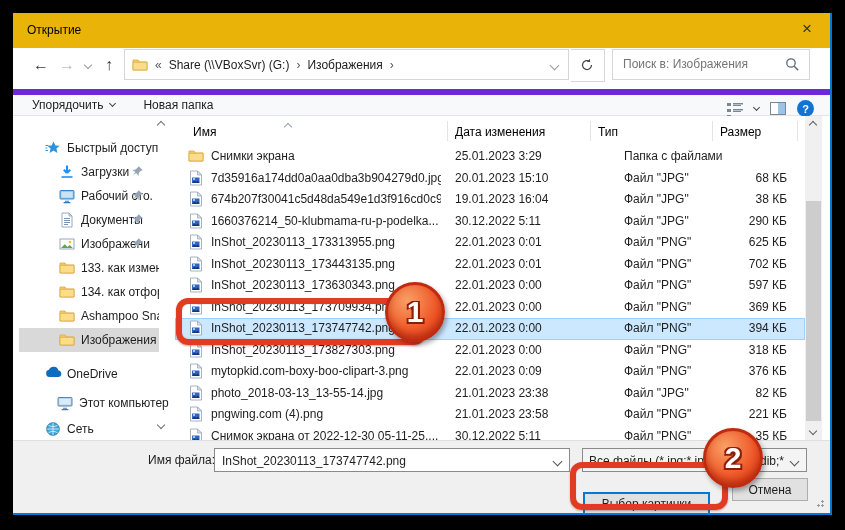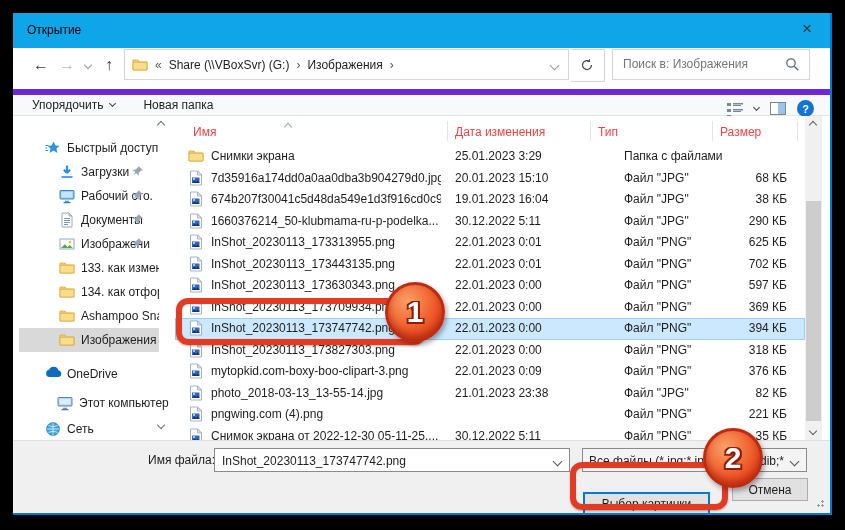--- a/index.html
+++ b/index.html
@@ -2,21 +2,21 @@
 <html><head>
 <meta charset="utf-8">
 <style>
   html,body{margin:0;padding:0;}
   body{width:845px;height:530px;background:#000;position:relative;overflow:hidden;
        font-family:"Liberation Sans",sans-serif;font-size:12px;color:#1e1e1e;}
   .dialog{position:absolute;left:13px;top:13px;width:817px;height:500px;background:#fff;
           border-right:2px solid #0078d7;border-bottom:2px solid #0078d7;}
 
   
-  .titlebar{position:absolute;left:0;top:0;right:0;height:35px;background:#0ea5e9;}
+  .titlebar{position:absolute;left:0;top:0;right:0;height:35px;background:#eab308;}
   .title{position:absolute;left:14px;top:10px;color:#000;}
   .close-btn{position:absolute;right:8px;top:2px;width:30px;height:28px;display:flex;
              align-items:center;justify-content:center;font-size:17px;color:#333;cursor:pointer;}
 
   
   .navbar{position:absolute;left:0;top:35px;right:0;height:41px;background:#fff;}
   .nav-glyph{position:absolute;top:0;height:34px;display:flex;align-items:center;justify-content:center;
              font-size:16px;}
   .chev{display:inline-block;width:6px;height:6px;border-right:1.6px solid #666;
         border-bottom:1.6px solid #666;transform:rotate(45deg);}
@@ -68,21 +68,21 @@
   .sb-item.gap10{margin-top:10px;} .sb-item.gap5{margin-top:5px;margin-left:12px;} .sb-item.gap2{margin-top:2px;}
   .sb-label{white-space:nowrap;overflow:hidden;}
   .sb-pin{position:absolute;left:112px;top:5px;}
   .sb-scroll-up{position:absolute;right:7px;top:6px;}
   .sb-scroll-dn{position:absolute;right:7px;bottom:12px;}
   .icn{width:16px;height:16px;flex:0 0 16px;display:inline-block;}
   .icn svg{display:block;}
 
   
   .list{position:absolute;left:162px;top:0;width:647px;bottom:0;}
-  .list-header{position:absolute;left:0;top:0;width:630px;height:30px;color:#ef4444;}
+  .list-header{position:absolute;left:0;top:0;width:630px;height:30px;color:#000000;}
   .lh{position:absolute;top:9px;cursor:pointer;}
   .lh-sep{position:absolute;top:5px;width:1px;height:20px;background:#e4e4e4;}
   .sort-caret{position:absolute;left:110px;top:3px;}
   .sort-caret .chev{border-color:#9aa4ad;width:5px;height:5px;}
   .list-body{position:absolute;left:0;top:30px;width:630px;bottom:0;overflow:hidden;}
   .frow{height:21.5px;position:relative;cursor:default;}
   .frow .icn{position:absolute;left:13px;top:2px;}
   .fc{position:absolute;top:3px;white-space:nowrap;overflow:hidden;}
   .c-name{left:36px;width:230px;}
   .c-date{left:280px;width:135px;}
@@ -539,20 +539,21 @@
             <span class="icn">
               <svg width="16" height="16" viewBox="0 0 16 16">
                 <path d="M2.5 1h7l4 4v10h-11z" fill="#fff" stroke="#9aa9bb" stroke-width="0.9"></path>
                 <path d="M9.5 1l4 4h-4z" fill="#dde7f1" stroke="#9aa9bb" stroke-width="0.8"></path>
                 <rect x="4" y="7.5" width="7.5" height="5.5" fill="#2f66c2"></rect>
                 <path d="M4 13l2.6-2.6L8.2 12l1.6-1.7L11.5 13z" fill="#16376e"></path>
                 <circle cx="6" cy="9" r="0.9" fill="#eaf2ff"></circle>
               </svg>
             </span>
             <span class="fc c-name">pngwing.com (4).png</span>
+            <span class="fc c-date">21.01.2023 23:58</span>
             <span class="fc c-type">Файл "PNG"</span>
             <span class="fc c-size">221 КБ</span>
           </div>
           <div class="frow">
             <span class="icn">
               <svg width="16" height="16" viewBox="0 0 16 16">
                 <path d="M2.5 1h7l4 4v10h-11z" fill="#fff" stroke="#9aa9bb" stroke-width="0.9"></path>
                 <path d="M9.5 1l4 4h-4z" fill="#dde7f1" stroke="#9aa9bb" stroke-width="0.8"></path>
                 <rect x="4" y="7.5" width="7.5" height="5.5" fill="#2f66c2"></rect>
                 <path d="M4 13l2.6-2.6L8.2 12l1.6-1.7L11.5 13z" fill="#16376e"></path>

